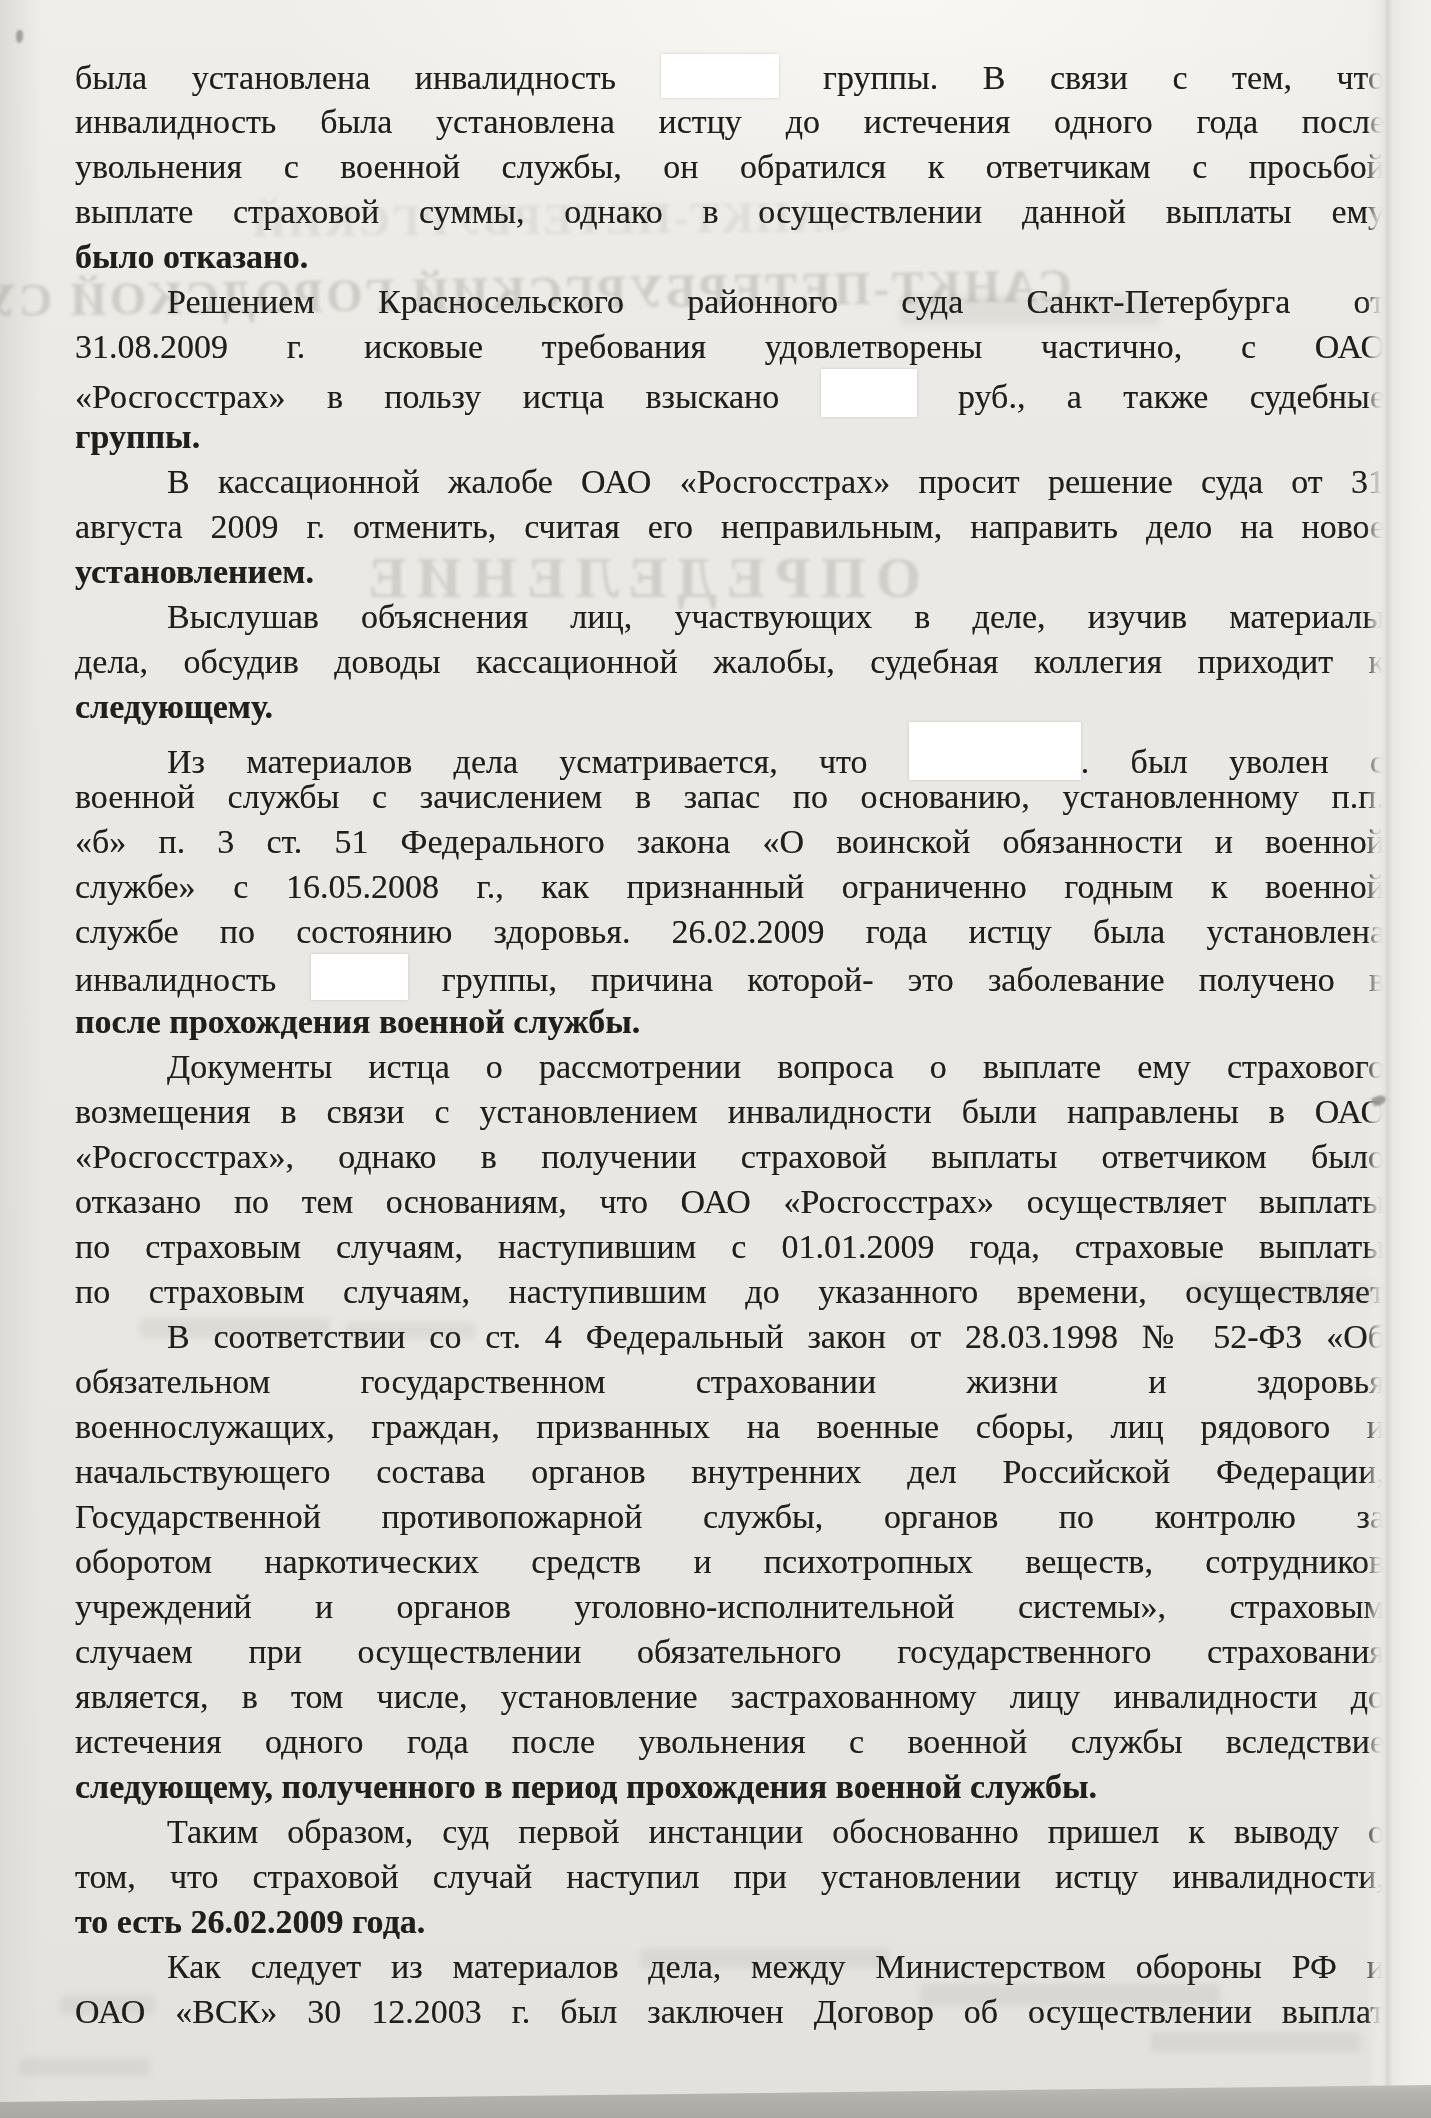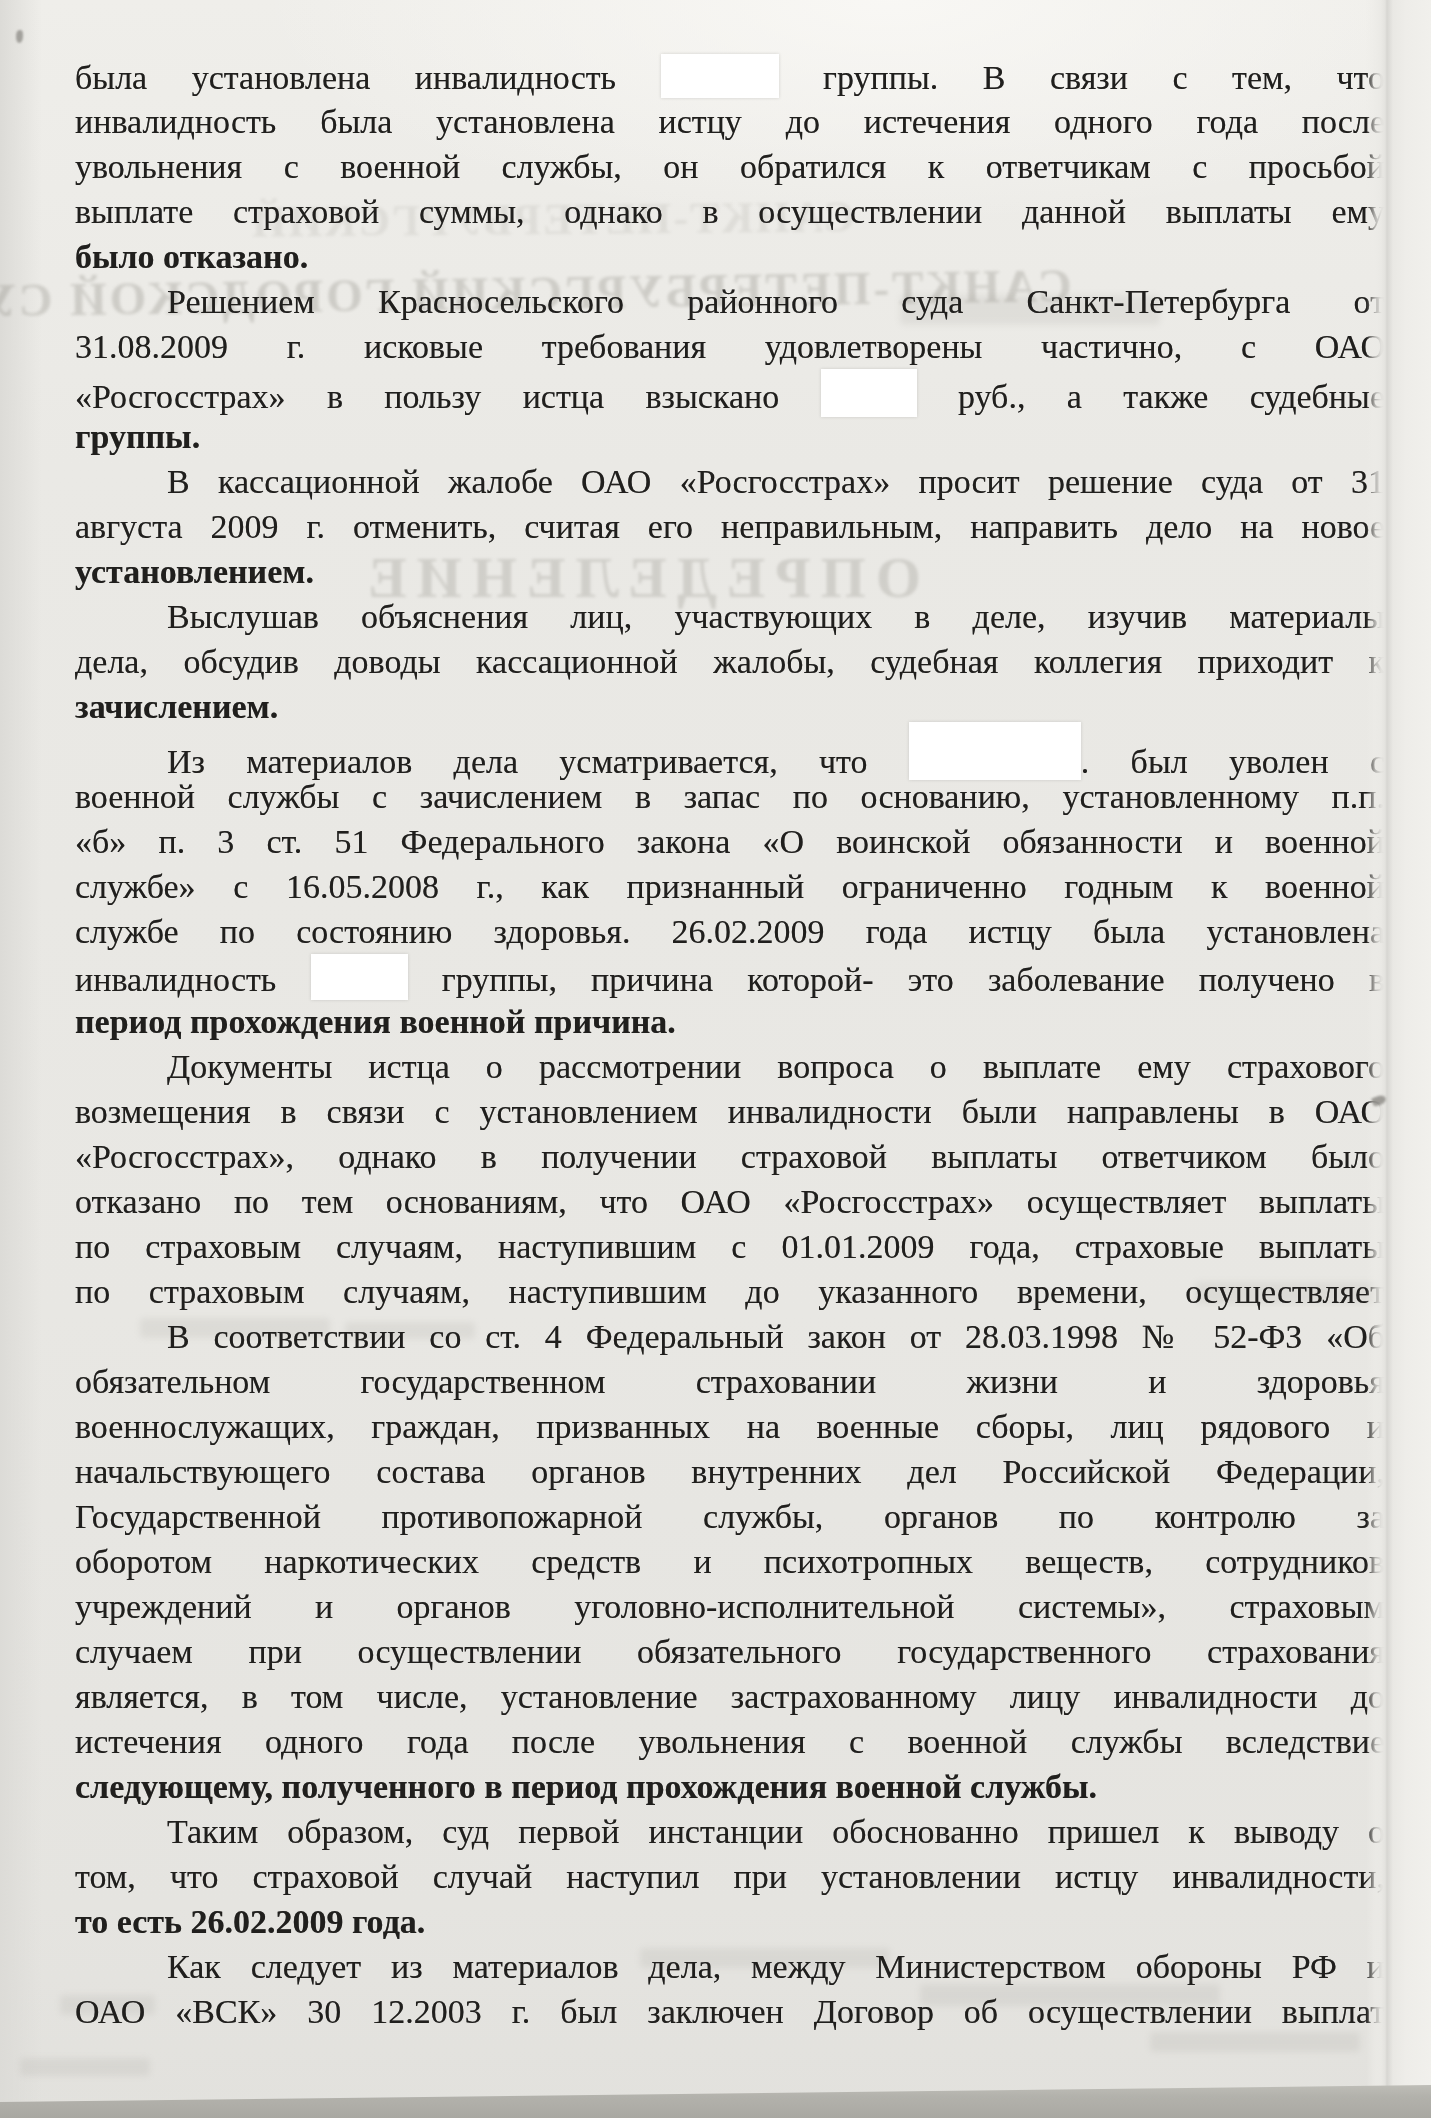--- a/index.html
+++ b/index.html
@@ -117,30 +117,30 @@
         <div class="line final">группы.</div>
       </div>
       <div class="para indent">
         <div class="line">В кассационной жалобе ОАО «Росгосстрах» просит решение суда от 31</div>
         <div class="line">августа 2009 г. отменить, считая его неправильным, направить дело на новое</div>
         <div class="line final">установлением.</div>
       </div>
       <div class="para indent">
         <div class="line">Выслушав объяснения лиц, участвующих в деле, изучив материалы</div>
         <div class="line">дела, обсудив доводы кассационной жалобы, судебная коллегия приходит к</div>
-        <div class="line final">зачислением.</div>
+        <div class="line final">следующему.</div>
       </div>
       <div class="para indent">
         <div class="line">Из материалов дела усматривается, что <span class="redact r3"></span>. был уволен с</div>
         <div class="line">военной службы с зачислением в запас по основанию, установленному п.п.</div>
         <div class="line">«б» п. 3 ст. 51 Федерального закона «О воинской обязанности и военной</div>
         <div class="line">службе» с 16.05.2008 г., как признанный ограниченно годным к военной</div>
         <div class="line">службе по состоянию здоровья. 26.02.2009 года истцу была установлена</div>
         <div class="line">инвалидность <span class="redact r4"></span> группы, причина которой- это заболевание получено в</div>
-        <div class="line final">период прохождения военной причина.</div>
+        <div class="line final">после прохождения военной службы.</div>
       </div>
       <div class="para indent">
         <div class="line">Документы истца о рассмотрении вопроса о выплате ему страхового</div>
         <div class="line">возмещения в связи с установлением инвалидности были направлены в ОАО</div>
         <div class="line">«Росгосстрах», однако в получении страховой выплаты ответчиком было</div>
         <div class="line">отказано по тем основаниям, что ОАО «Росгосстрах» осуществляет выплаты</div>
         <div class="line">по страховым случаям, наступившим с 01.01.2009 года, страховые выплаты</div>
         <div class="line">по страховым случаям, наступившим до указанного времени, осуществляет</div>
       </div>
       <div class="para indent">

